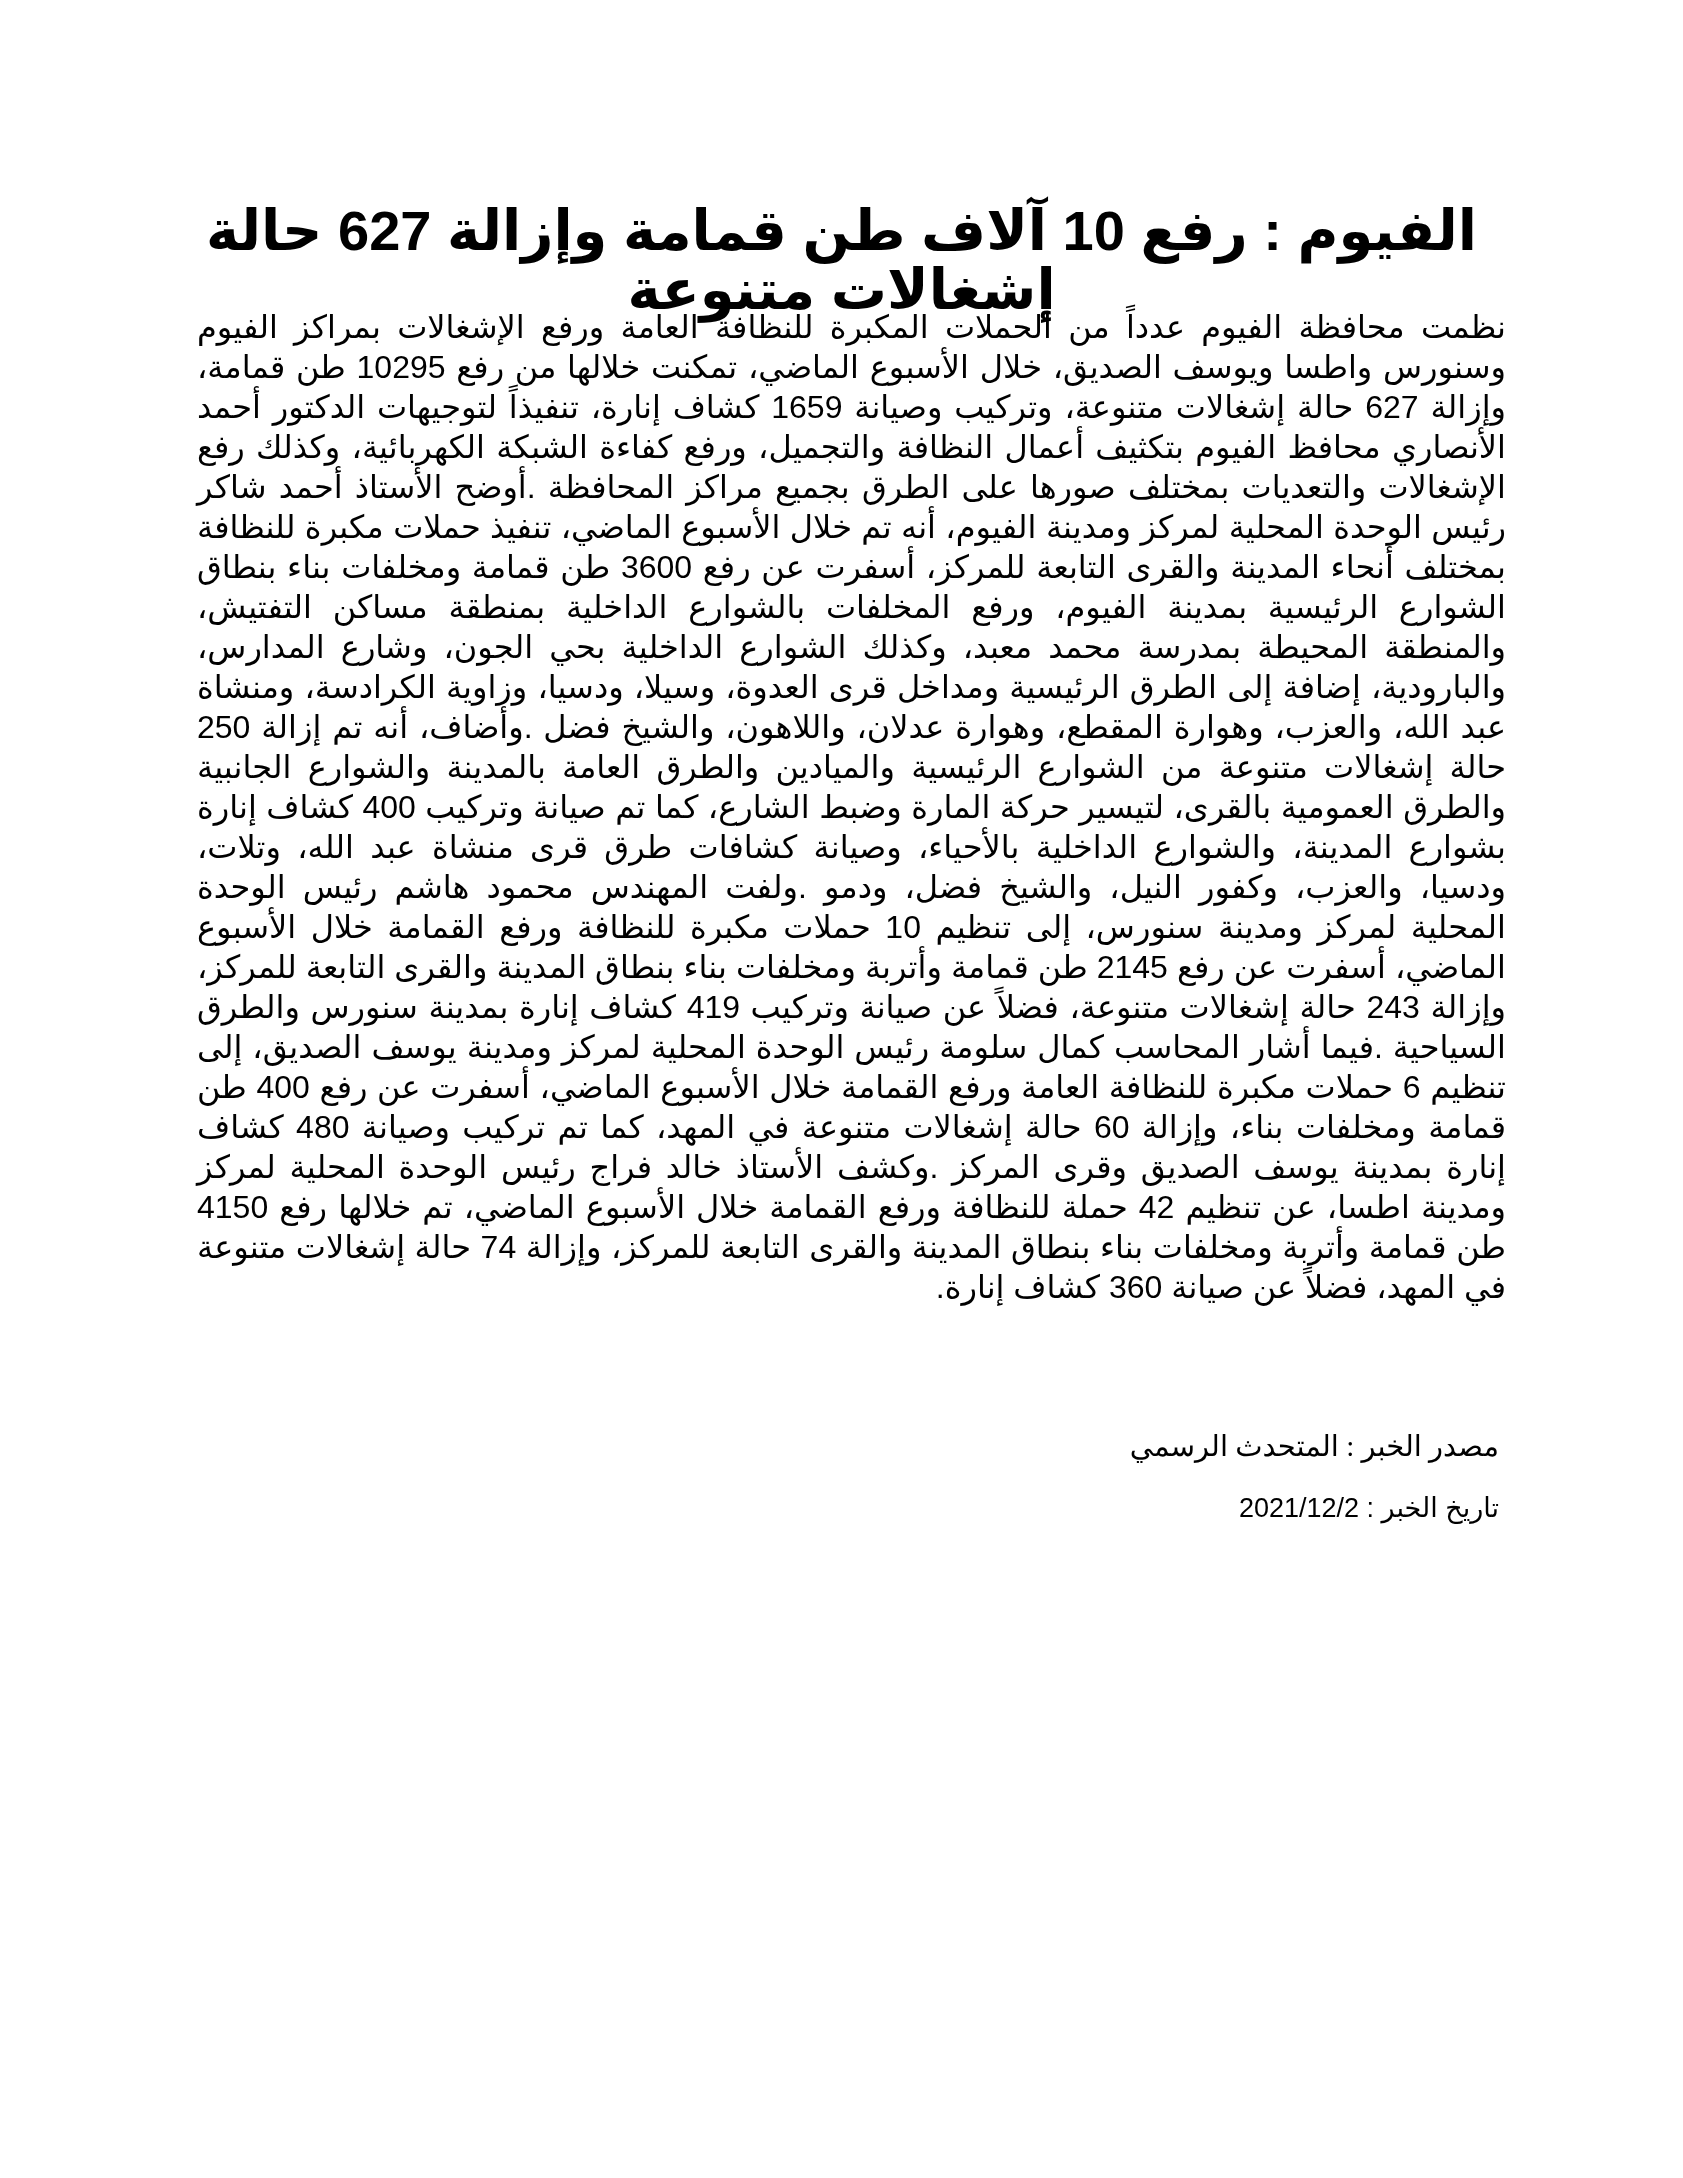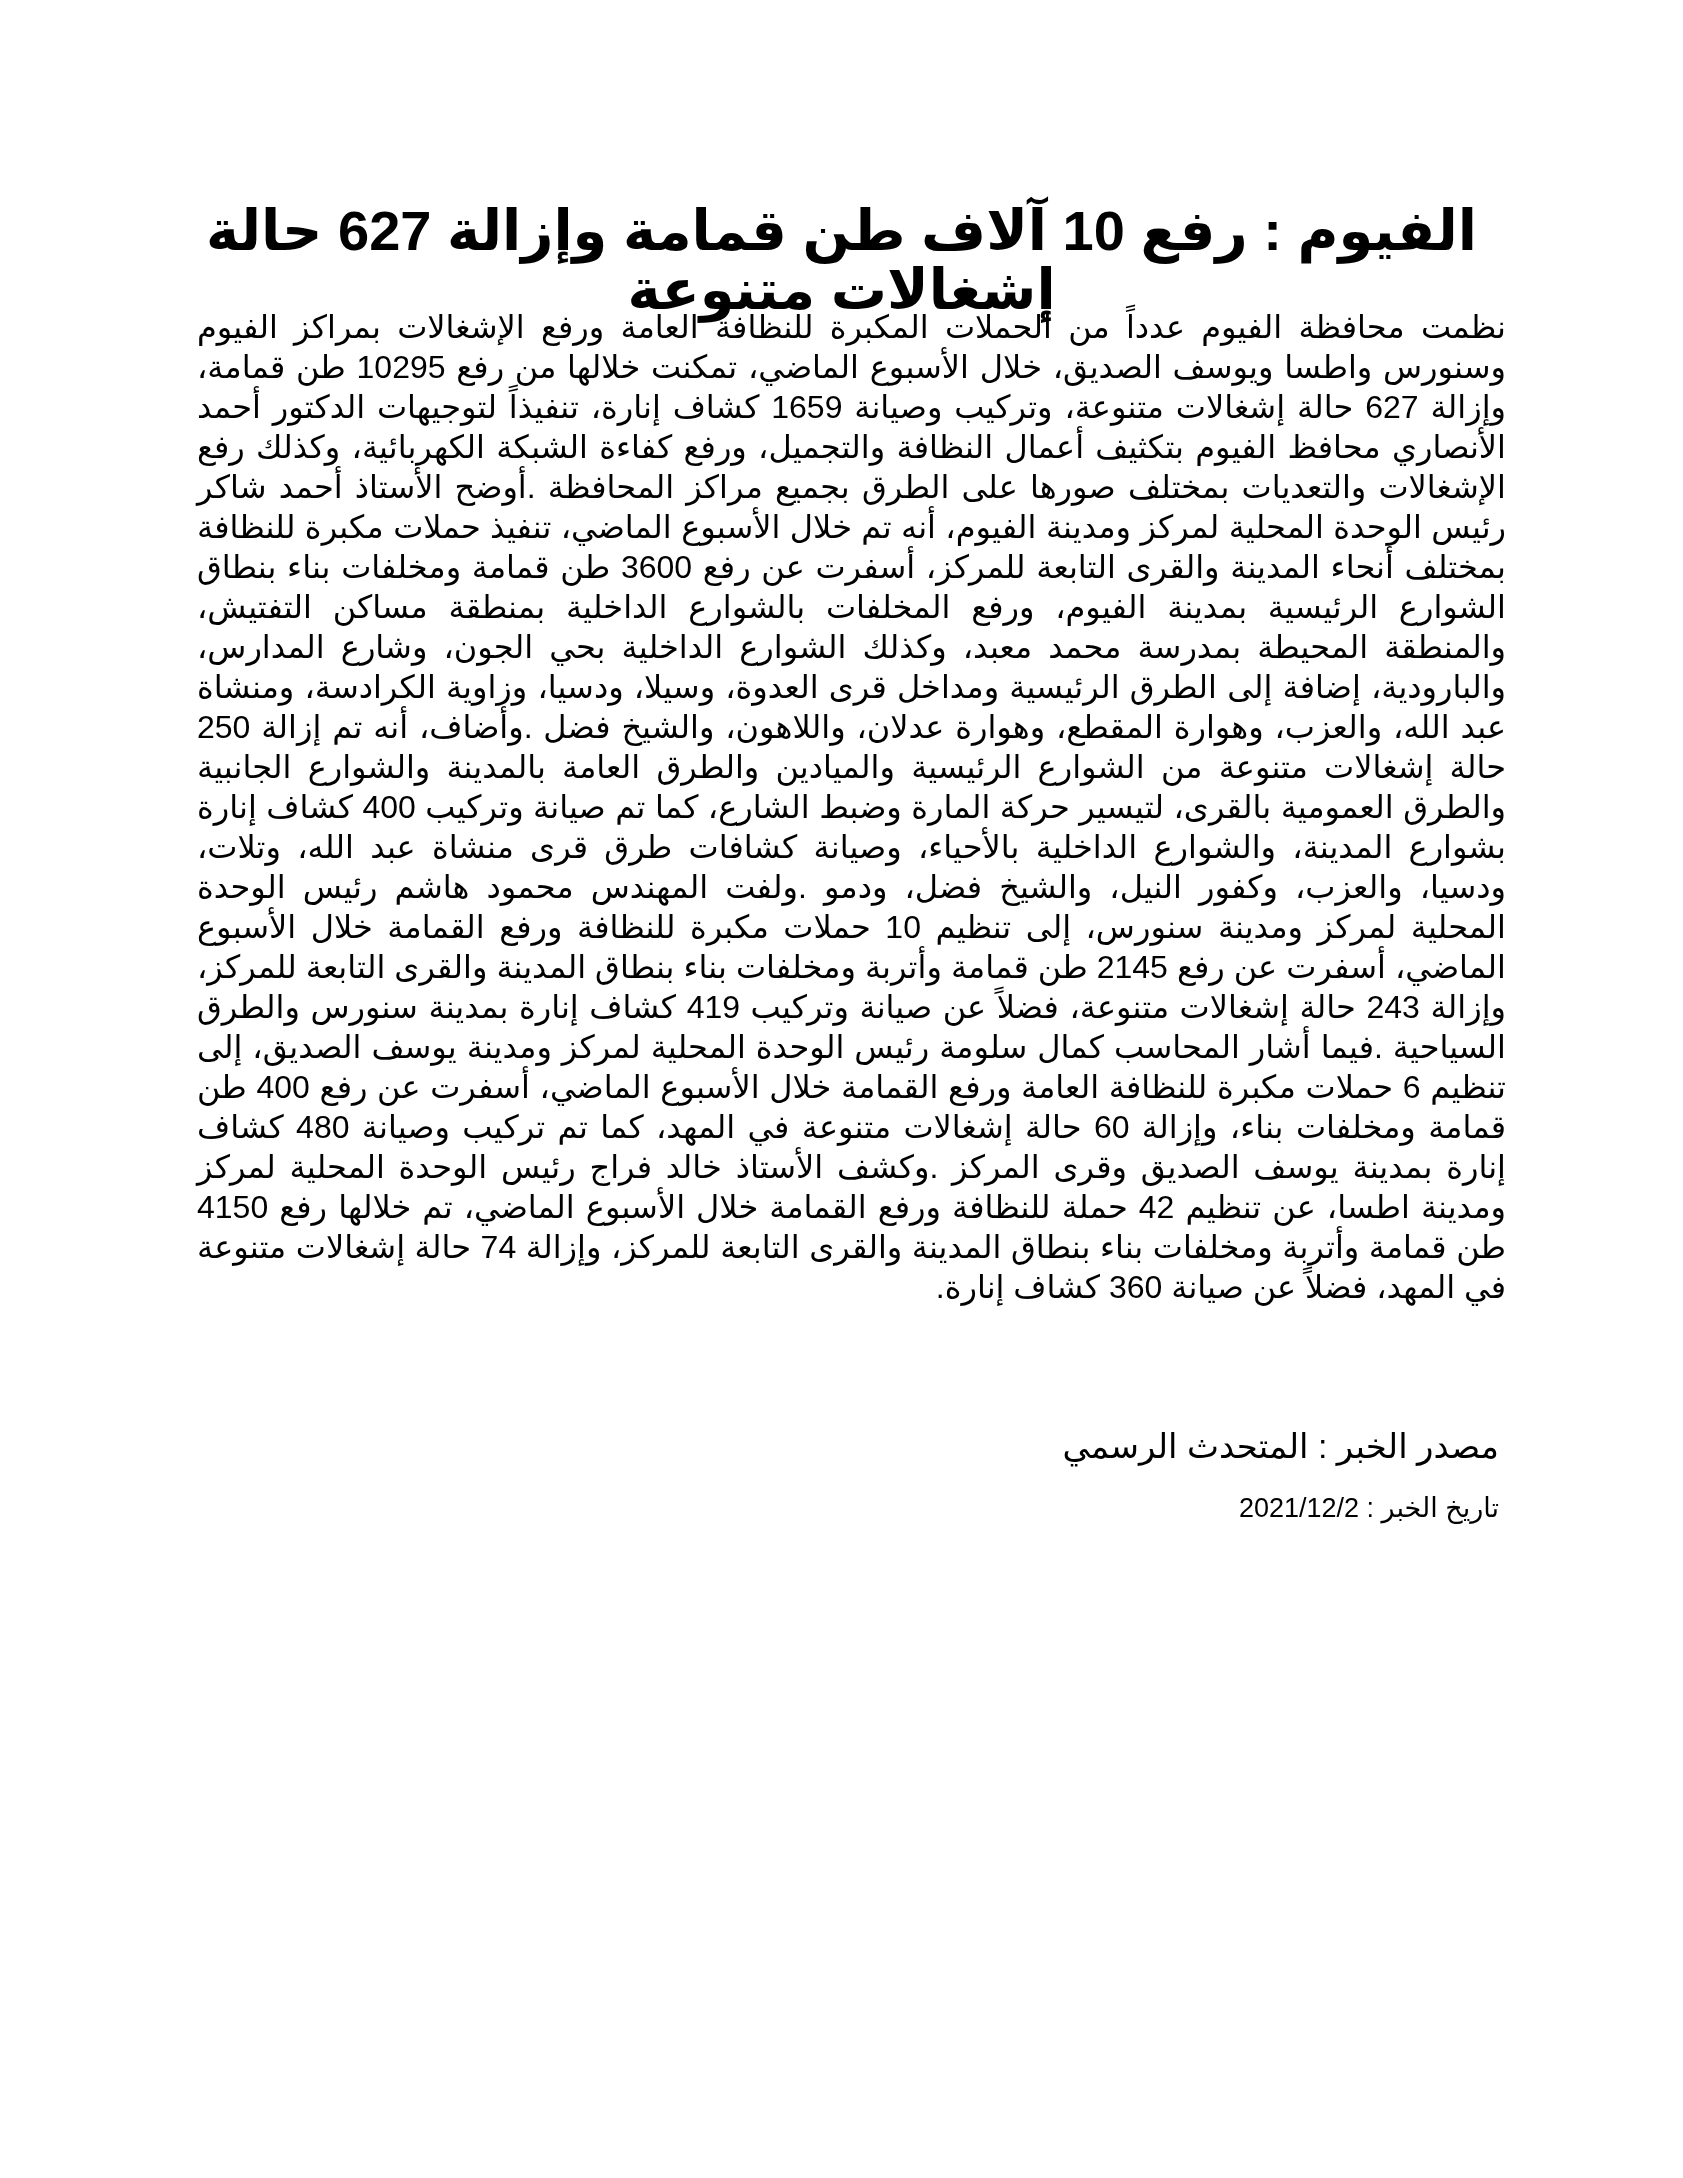--- a/index.html
+++ b/index.html
@@ -46,24 +46,25 @@
       font-size: 32px;
       line-height: 40px;
       margin: 6px;
     }
     .source {
       position: absolute;
       right: 184px;
       top: 1426px;
       direction: rtl;
       text-align: right;
-      font-size: 34px;
+      font-size: 29px;
       line-height: 40px;
       margin: 0;
       white-space: nowrap;
+      font-family: Liberation Serif, serif;
     }
     .date {
       position: absolute;
       right: 184px;
       top: 1488px;
       direction: rtl;
       font-size: 27px;
       line-height: 40px;
       margin: 0;
       white-space: nowrap;

